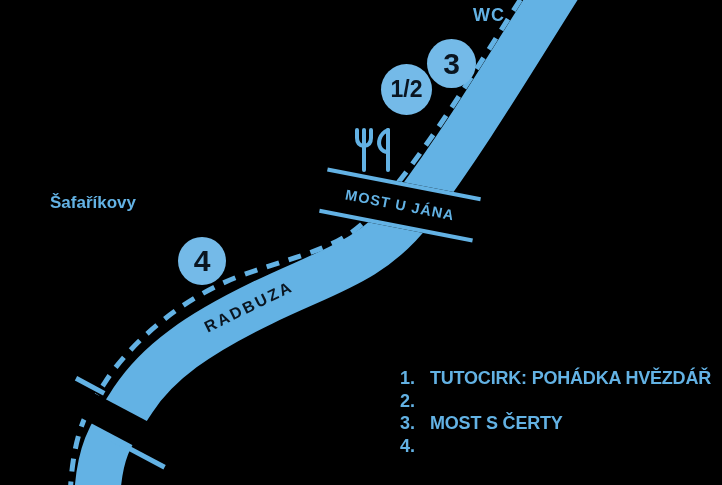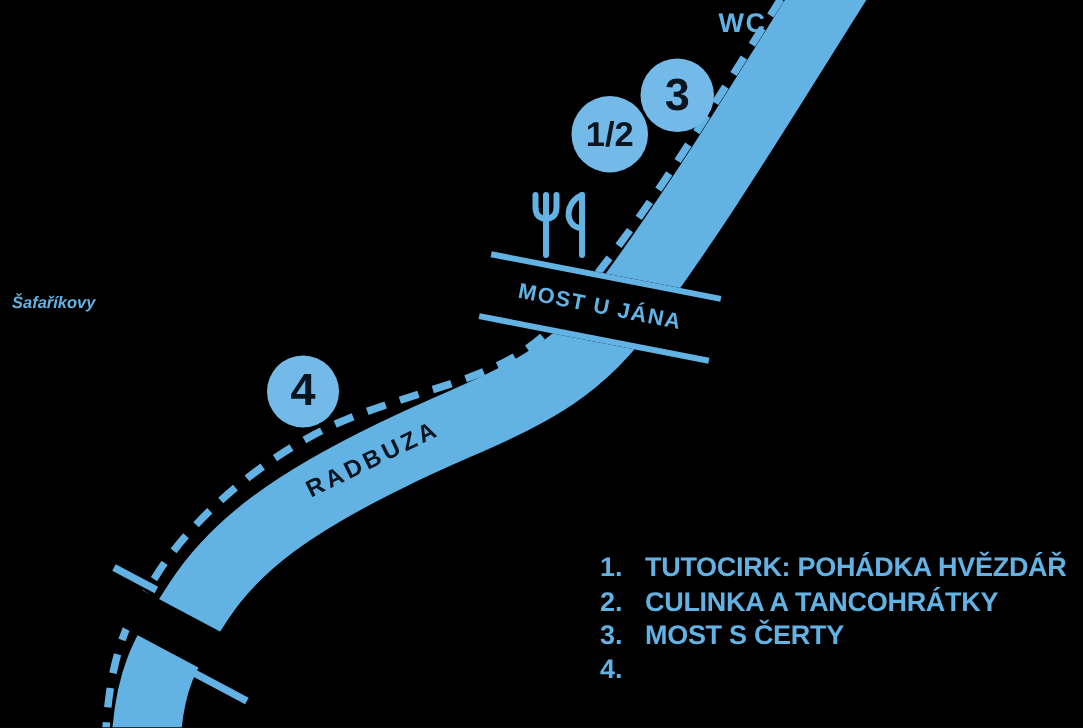--- a/index.html
+++ b/index.html
@@ -14,22 +14,22 @@
   .stage{
     position:relative;width:722px;height:485px;overflow:hidden;
     background:var(--background);font-weight:bold;
   }
   .map-svg{position:absolute;left:0;top:0;}
   .river-stroke{fill:none;stroke:var(--accent-blue);stroke-width:46;}
   .trail-stroke{fill:none;stroke:var(--accent-blue);stroke-width:5;stroke-dasharray:13 10;}
   .icon-stroke{fill:none;stroke:var(--accent-blue);stroke-width:4;stroke-linecap:round;}
 
   .label{position:absolute;color:var(--accent-blue);white-space:nowrap;}
-  .wc{left:473px;top:5px;width:44px;text-align:center;font-size:18px;letter-spacing:1px;}
-  .park{left:8px;top:192px;width:128px;text-align:left;font-size:11px;line-height:21px;white-space:normal;font-style:italic;}
+  .wc{left:473px;top:5px;width:44px;font-size:18px;letter-spacing:1px;}
+  .park{left:8px;top:192px;width:128px;text-align:right;font-size:17px;line-height:21px;white-space:normal;}
   .river-name{
     left:186px;top:298px;width:126px;text-align:center;
     color:var(--dark-ink);font-size:16px;letter-spacing:2.5px;
     transform:rotate(-26deg);
   }
   .marker{
     position:absolute;border-radius:50%;background:var(--marker-fill);
     color:var(--dark-ink);display:flex;align-items:center;justify-content:center;
   }
   .marker-3{left:427px;top:39px;width:49px;height:49px;font-size:30px;}
@@ -107,21 +107,20 @@
     </svg>
   </div>
 
   <div class="legend">
     <div class="legend-row">
       <span class="legend-num">1.</span>
       <span class="legend-text">TUTOCIRK: POHÁDKA HVĚZDÁŘ</span>
     </div>
     <div class="legend-row">
       <span class="legend-num">2.</span>
-      <span class="legend-text">CULINKA A TANCOHRÁTKY</span>
     </div>
     <div class="legend-row">
       <span class="legend-num">3.</span>
       <span class="legend-text">MOST S ČERTY</span>
     </div>
     <div class="legend-row">
       <span class="legend-num">4.</span>
     </div>
   </div>
 

